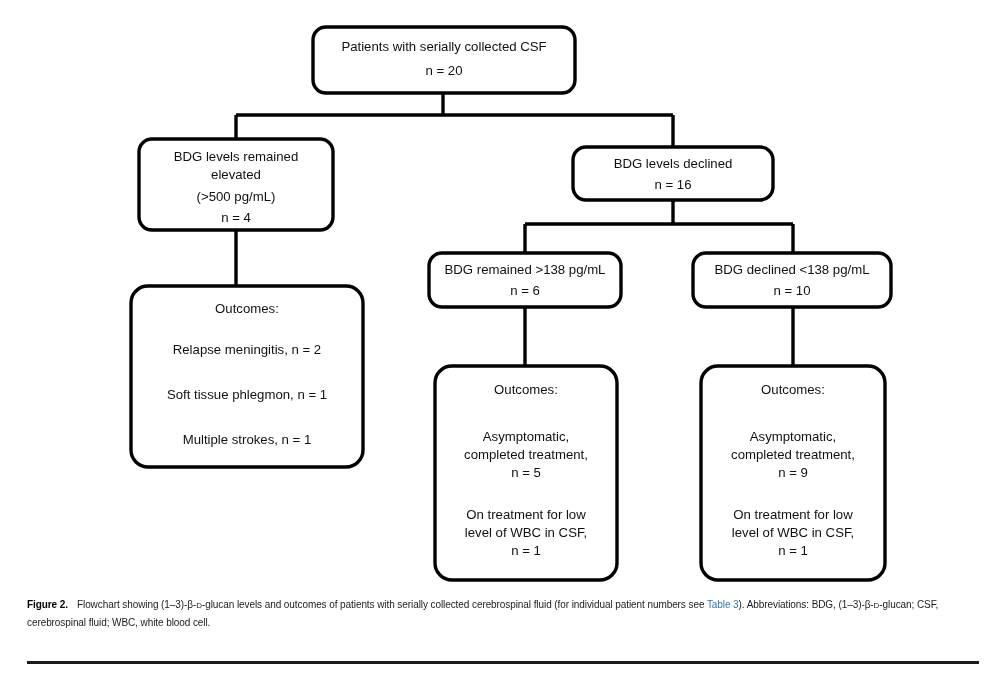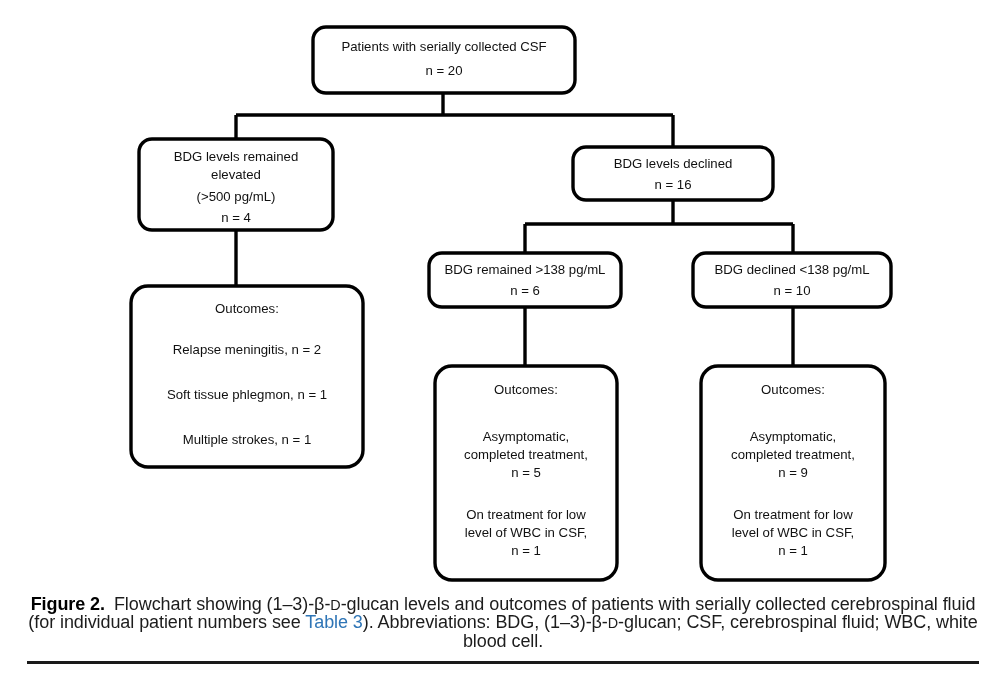--- a/index.html
+++ b/index.html
@@ -50,24 +50,24 @@
     dominant-baseline: middle;
   }
 
   
   #caption-block {
     position: absolute;
     left: 27px;
     top: 596px;
     width: 952px;
     font-family: "Liberation Sans", sans-serif;
-    font-size: 18px;
+    font-size: 10px;
     line-height: 17.4px;
     color: #1c1c1c;
-    text-align: center;
+    text-align: left;
     letter-spacing: -0.08px;
   }
   #caption-block .fig-label {
     font-weight: bold;
     color: #000000;
   }
   #caption-block .gap {
     display: inline-block;
     width: 9px;
   }

